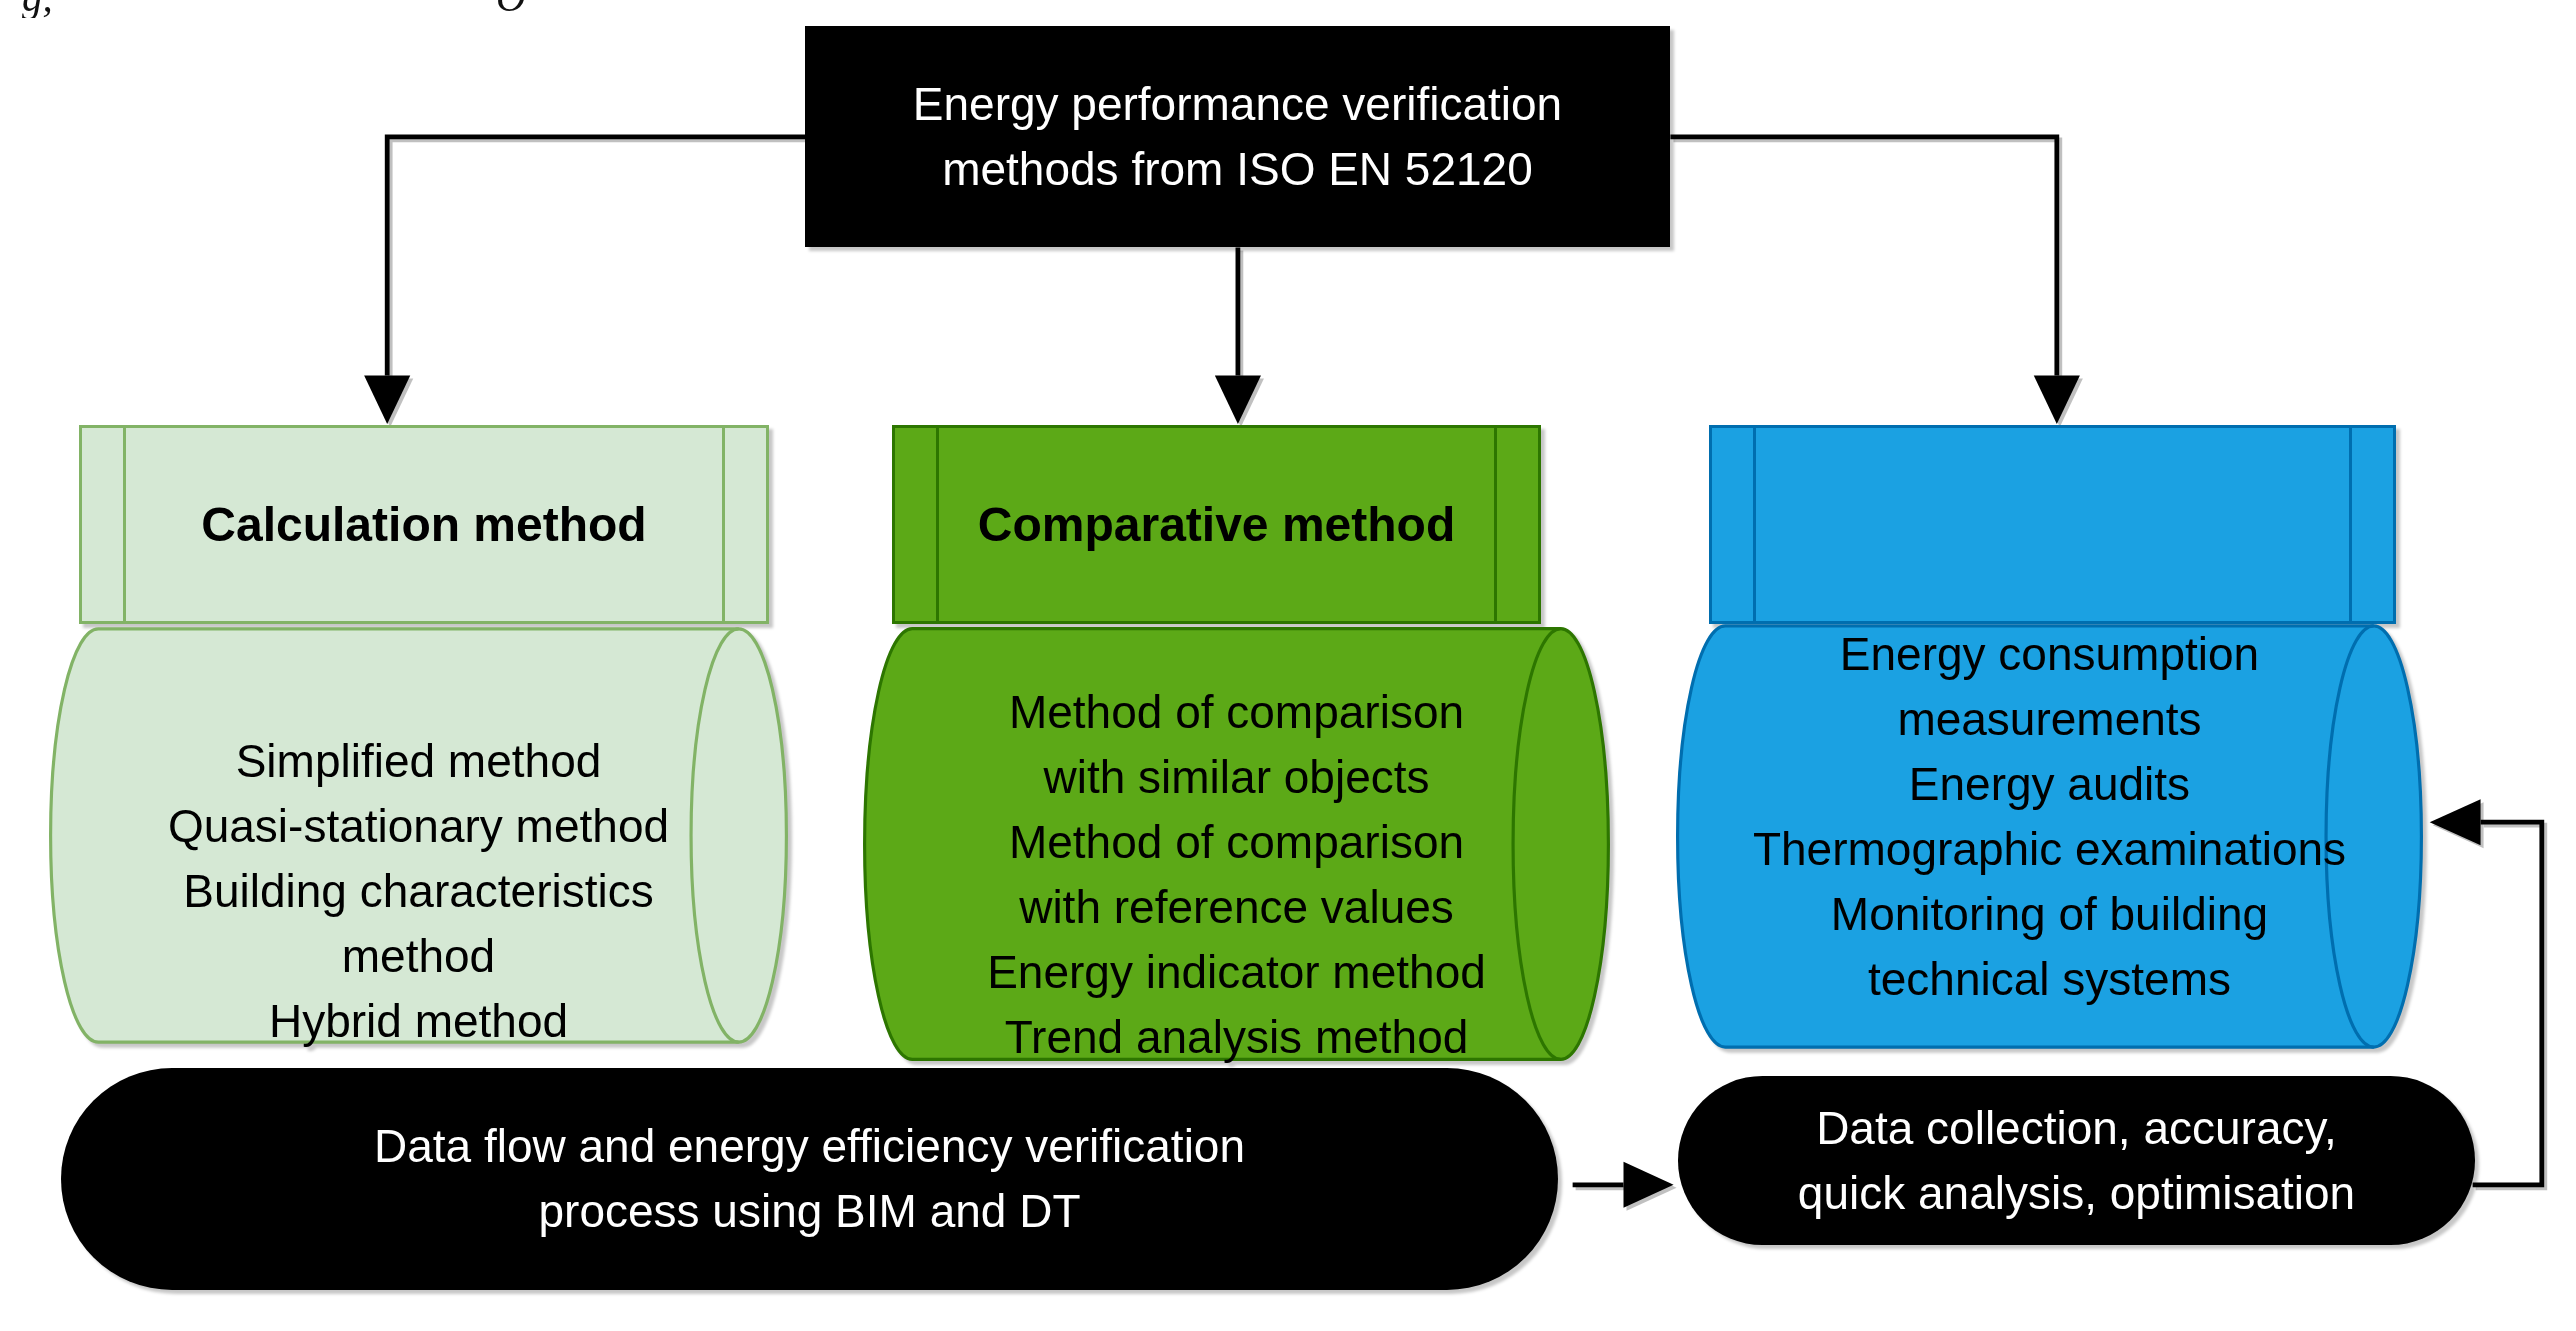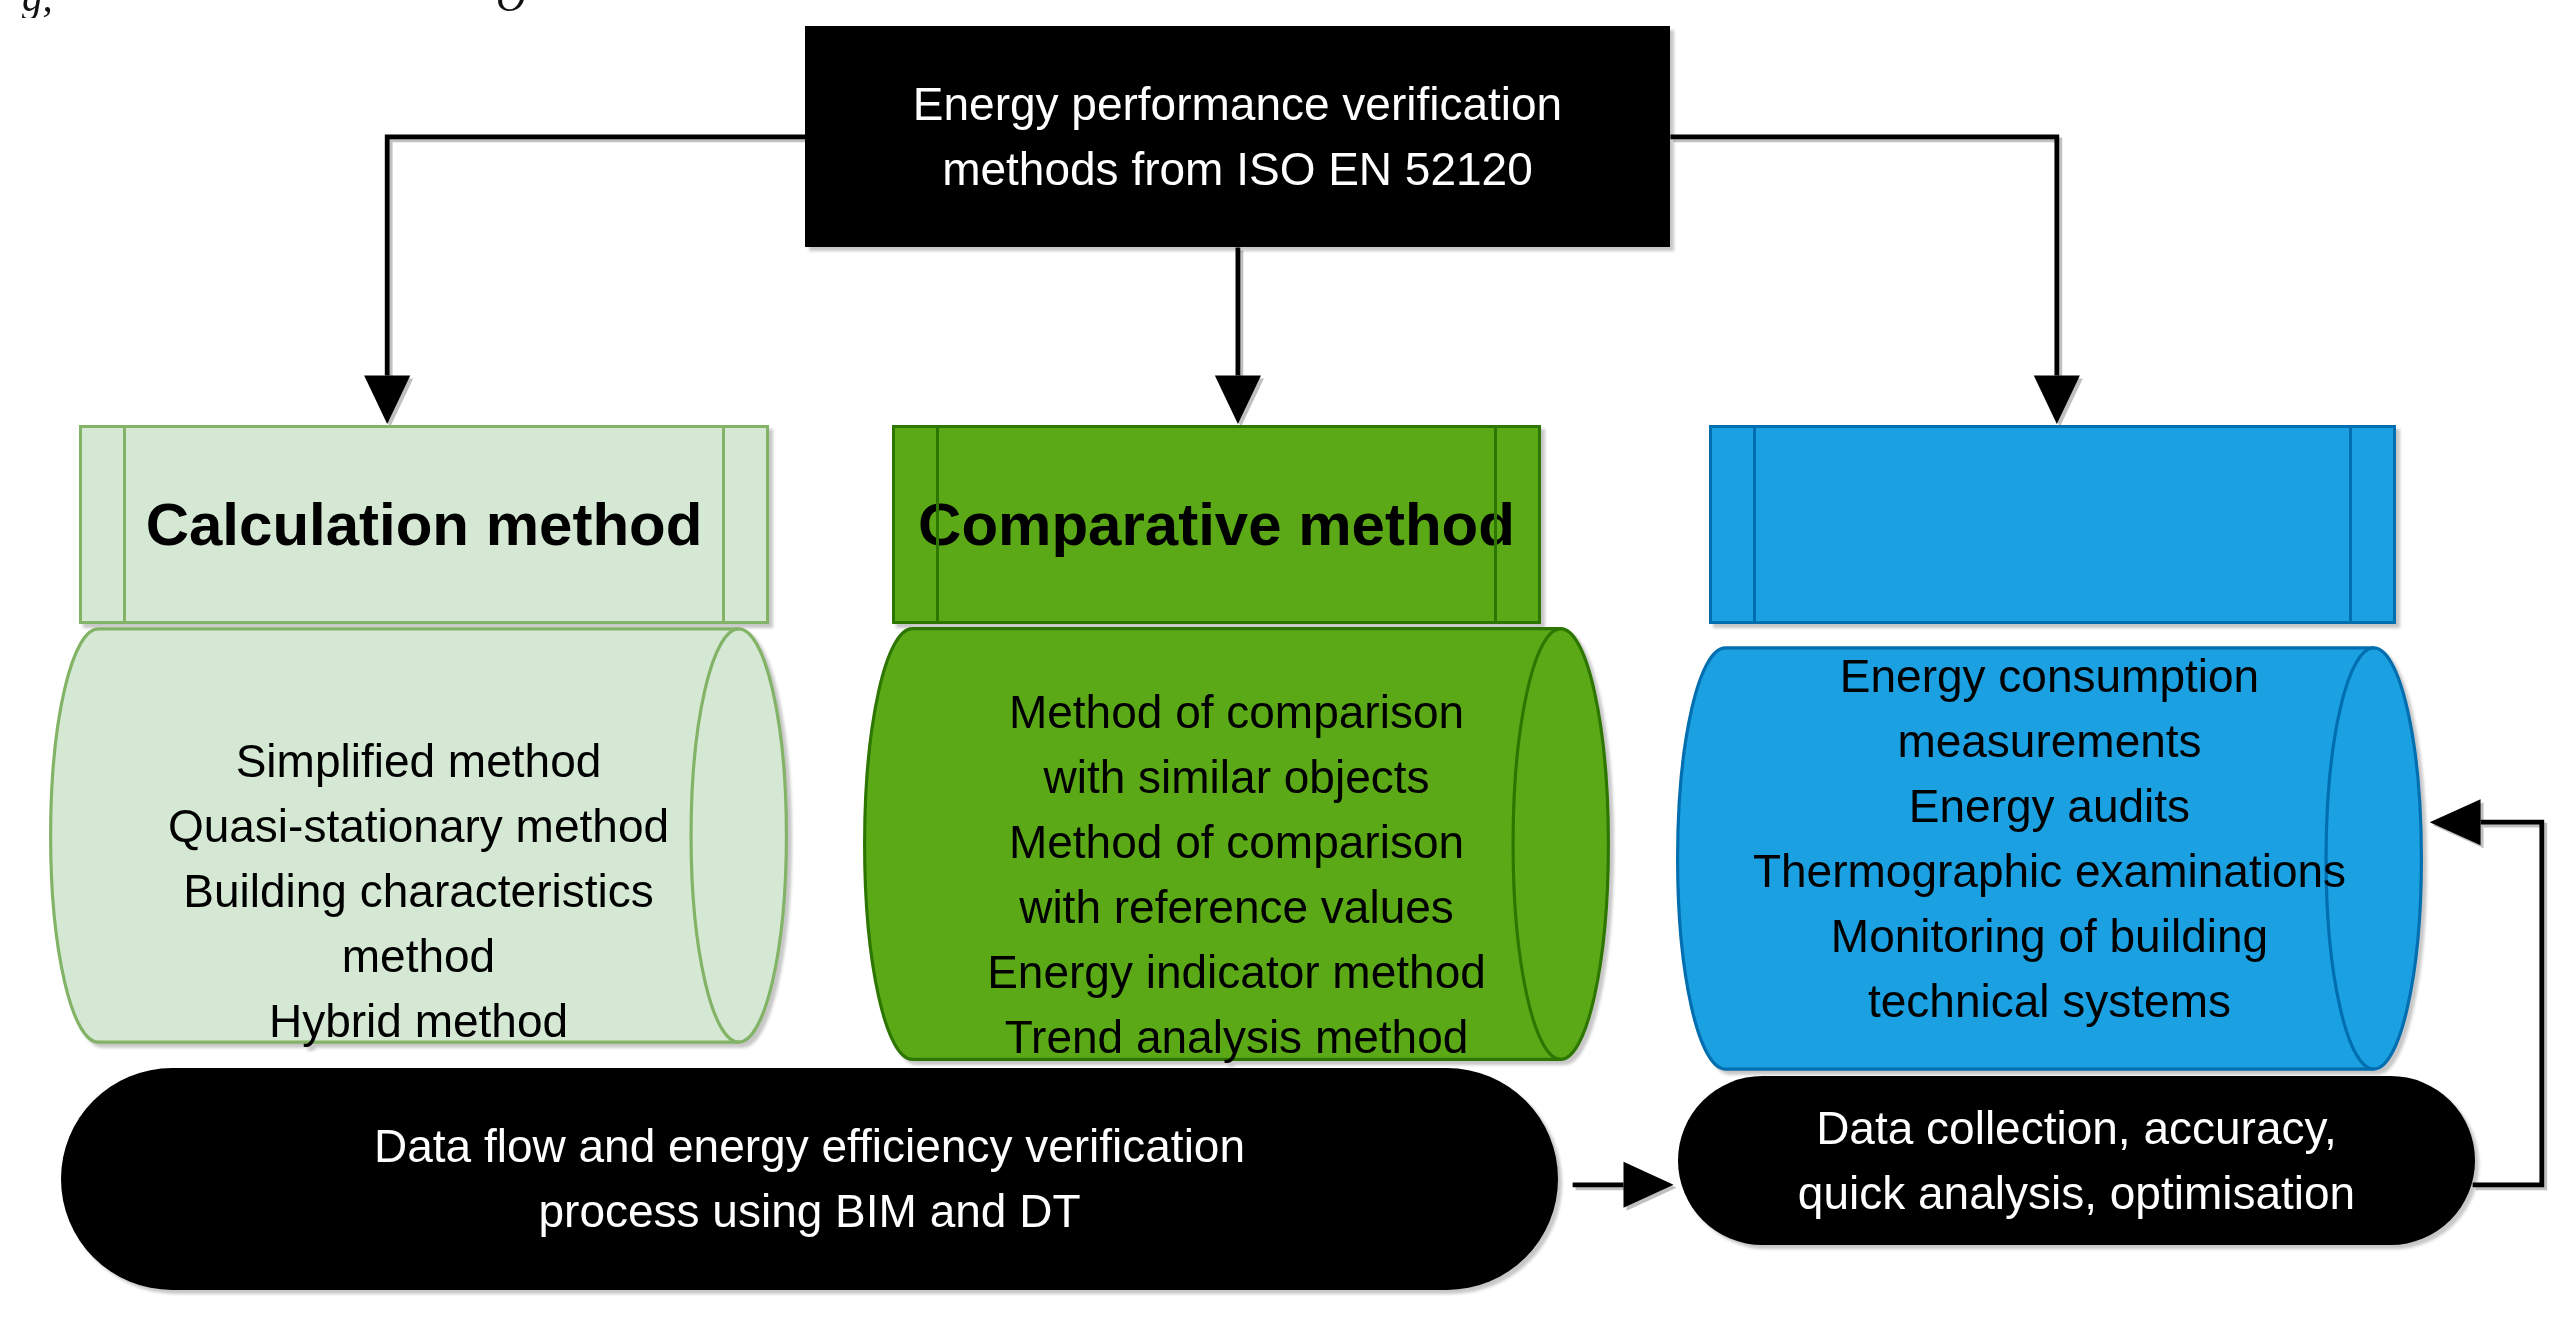--- a/index.html
+++ b/index.html
@@ -15,38 +15,38 @@
   .shape{position:absolute;display:flex;align-items:center;justify-content:center;
          text-align:center;box-sizing:border-box;}
   .shadow{filter:drop-shadow(4px 4px 1.6px rgba(0,0,0,0.22));}
 
   .black-box{background:#000;color:#fff;font-size:46px;line-height:65px;white-space:pre-line;}
   .top-box{left:805px;top:26px;width:865px;height:221px;}
   .bl-box{left:61px;top:1068px;width:1497px;height:222px;border-radius:111px;}
   .br-box{left:1678px;top:1076px;width:797px;height:169px;border-radius:105px;}
 
   
-  .proc{border-style:solid;border-width:3.2px;font-weight:bold;font-size:60px;color:#000;}
+  .proc{border-style:solid;border-width:3.2px;font-weight:bold;font-size:48px;color:#000;}
   .proc .bar{position:absolute;top:0;bottom:0;width:3.2px;}
   .proc .bar.l{left:41px;} .proc .bar.r{right:41px;}
   .proc-left {left:79px;  top:425px;width:690px;height:199px;background:#d5e8d4;border-color:#82b366;}
   .proc-left .bar{background:#82b366;}
   .proc-mid  {left:892px;top:425px;width:649px;height:199px;background:#5ca917;border-color:#2d7600;text-align:right;}
   .proc-mid .bar{background:#2d7600;}
   .proc-right{left:1709px;top:425px;width:687px;height:199px;background:#1ba1e2;border-color:#006eaf;}
   .proc-right .bar{background:#006eaf;}
 
   
   .cyl{position:absolute;}
   .cyl svg{position:absolute;left:0;top:0;}
   .cyl .cyl-text{position:absolute;inset:0;display:flex;align-items:center;justify-content:center;
                  text-align:center;font-size:46px;line-height:65px;color:#000;white-space:pre-line;}
   .cyl-left {left:49px;  top:627px;width:739px;height:529px;}
   .cyl-mid  {left:863px;top:627px;width:747px;height:496px;}
-  .cyl-right{left:1676px;top:646px;width:747px;height:385px;}
+  .cyl-right{left:1676px;top:624px;width:747px;height:385px;}
 
   .arrows{position:absolute;left:0;top:0;pointer-events:none;
           filter:drop-shadow(3.2px 3.2px 0 rgba(140,140,140,0.55));}
   .arrows path{fill:none;stroke:#000;stroke-width:6px;}
   .arrows polygon{fill:#000;stroke:none;}
 </style>
 </head>
 <body>
 
 <div class="canvas">

